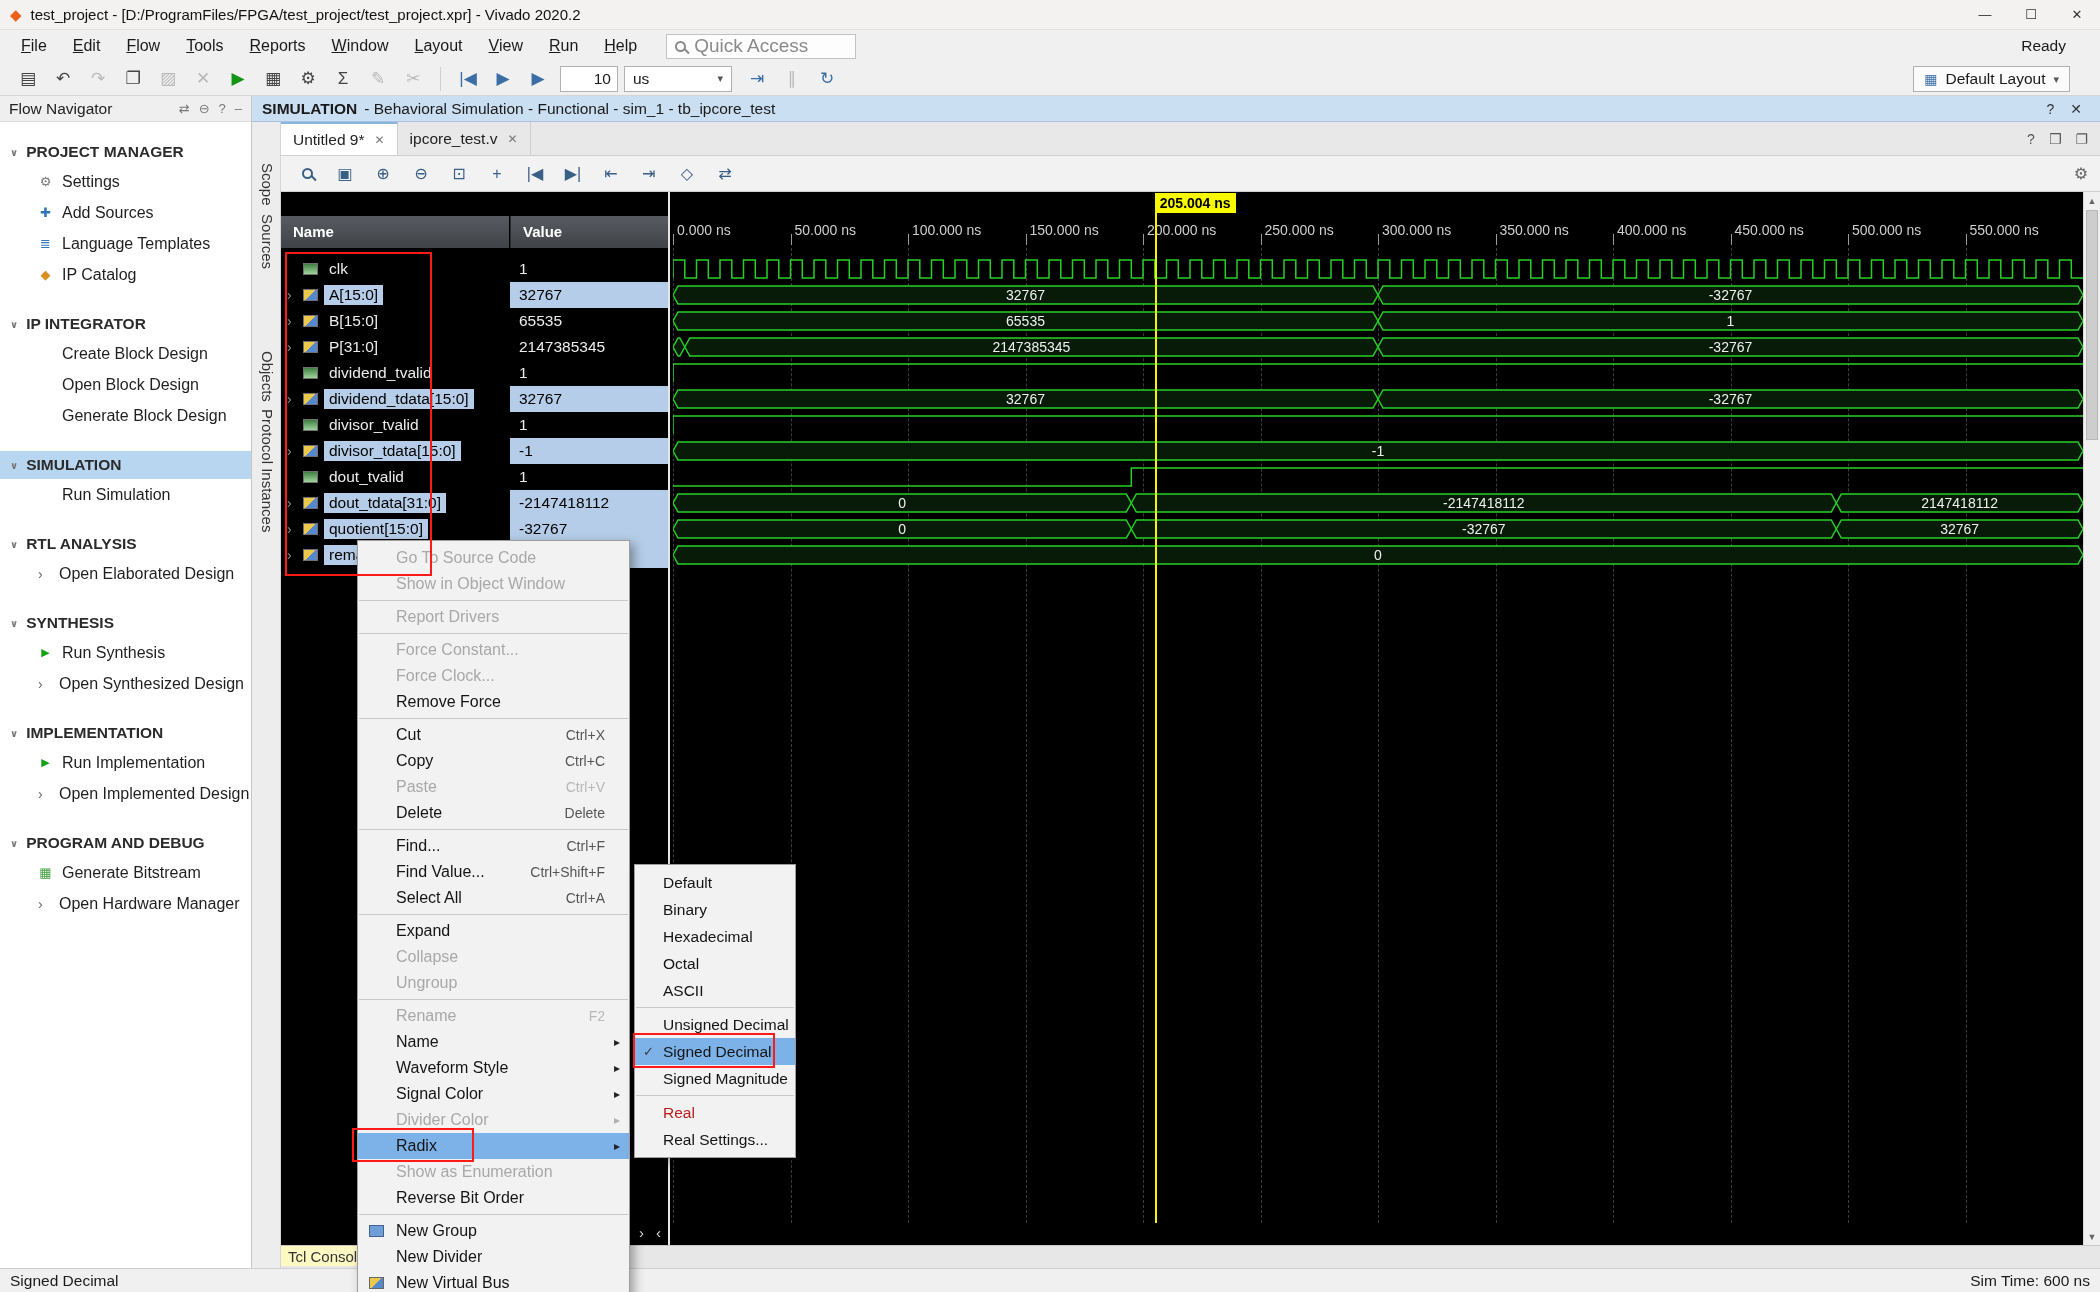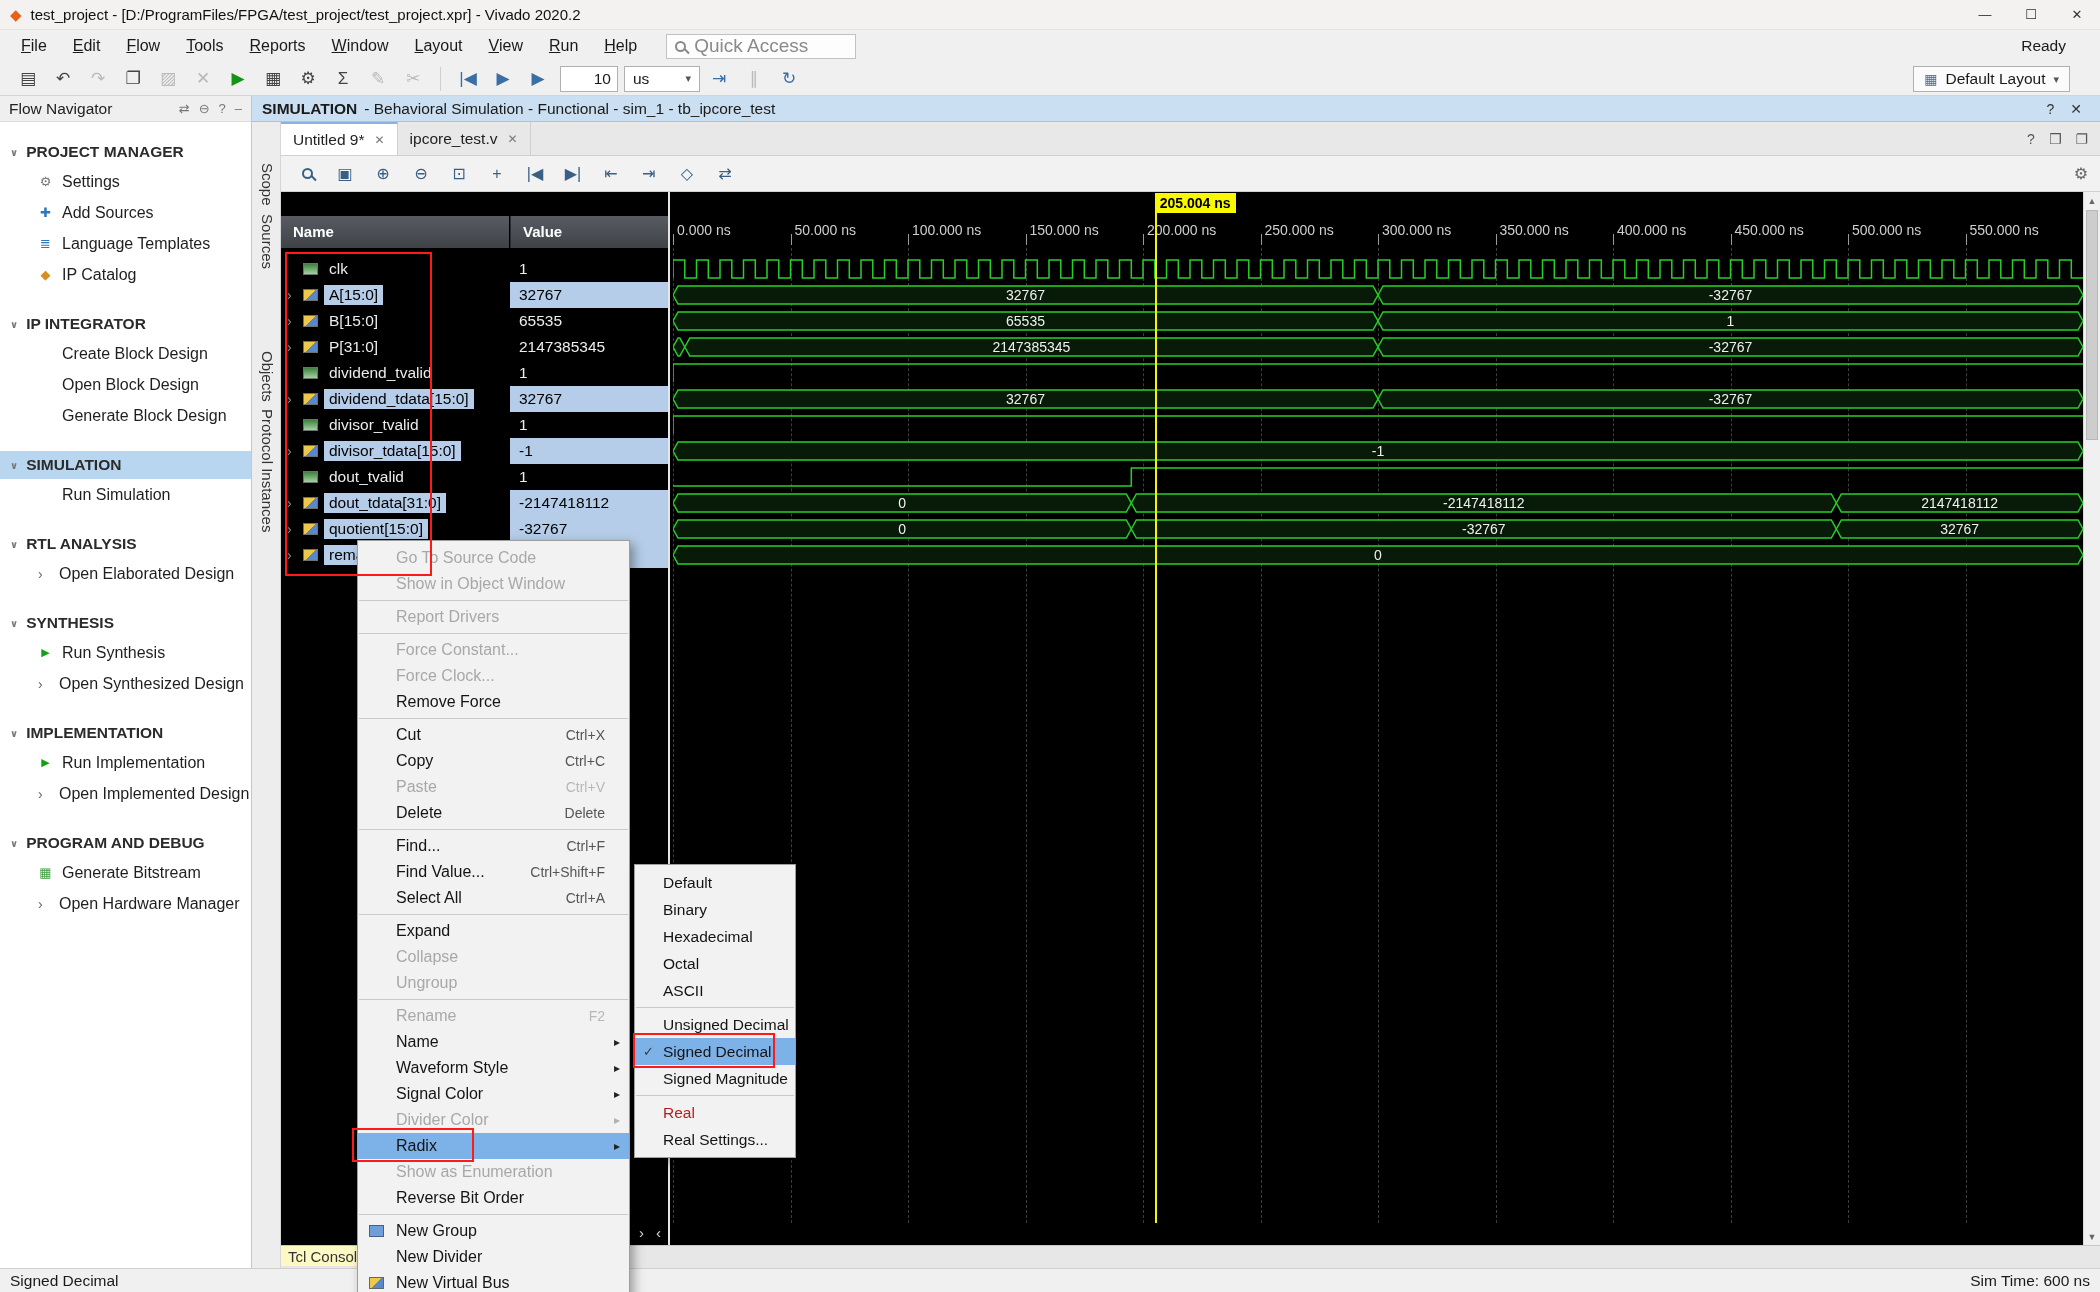--- a/index.html
+++ b/index.html
@@ -24,21 +24,21 @@
   .ready{margin-left:auto;margin-right:34px;font-size:15.5px}
 
   
   #toolbar{position:absolute;left:0;top:62px;width:2100px;height:34px;background:#f0f0f0;border-bottom:1px solid #d4d4d4;display:flex;align-items:center;padding-left:12px;gap:3px}
   .tb-btn{min-width:32px;height:28px;display:flex;align-items:center;justify-content:center;font-size:17px;color:#454545;padding:0 3px}
   .tb-btn.green{color:#149414}
   .tb-btn.blue{color:#3a6ea5}
   .tb-btn.disabled{color:#b9b9b9}
   .tb-sep{width:1px;height:24px;background:#cfcfcf;margin:0 8px}
   .time-input{width:58px;height:26px;border:1px solid #b0b0b0;background:#fff;display:flex;align-items:center;justify-content:flex-end;padding:0 6px;font-size:15.5px;margin:4px 3px}
-  .unit-select{width:76px;height:26px;border:1px solid #b0b0b0;background:#fff;display:flex;align-items:center;justify-content:space-between;padding:0 8px;font-size:15.5px;}
+  .unit-select{width:108px;height:26px;border:1px solid #b0b0b0;background:#fff;display:flex;align-items:center;justify-content:space-between;padding:0 8px;font-size:15.5px;margin-right:6px}
   .dd-arrow{font-size:11px;color:#555}
   .layout-select{position:absolute;right:30px;top:4px;height:26px;border:1px solid #b0b0b0;background:#fbfbfb;display:flex;align-items:center;gap:8px;padding:0 10px;font-size:15.5px}
   .ls-icon{color:#3a6ea5;font-size:14px}
 
   
   #flownav{position:absolute;left:0;top:96px;width:252px;bottom:24px;background:#ffffff;border-right:1px solid #c6c6c6}
   .fn-header{height:26px;background:#efefef;border-bottom:1px solid #ddd;display:flex;align-items:center;justify-content:space-between;padding:0 9px;font-size:15.5px;color:#222}
   .fn-header-icons{display:flex;gap:9px;color:#777;font-size:13px}
   #fn-sections{position:absolute;top:26px;left:0;right:0;bottom:0;overflow:hidden;padding-top:16px}
   .fn-section{margin-top:20px}

